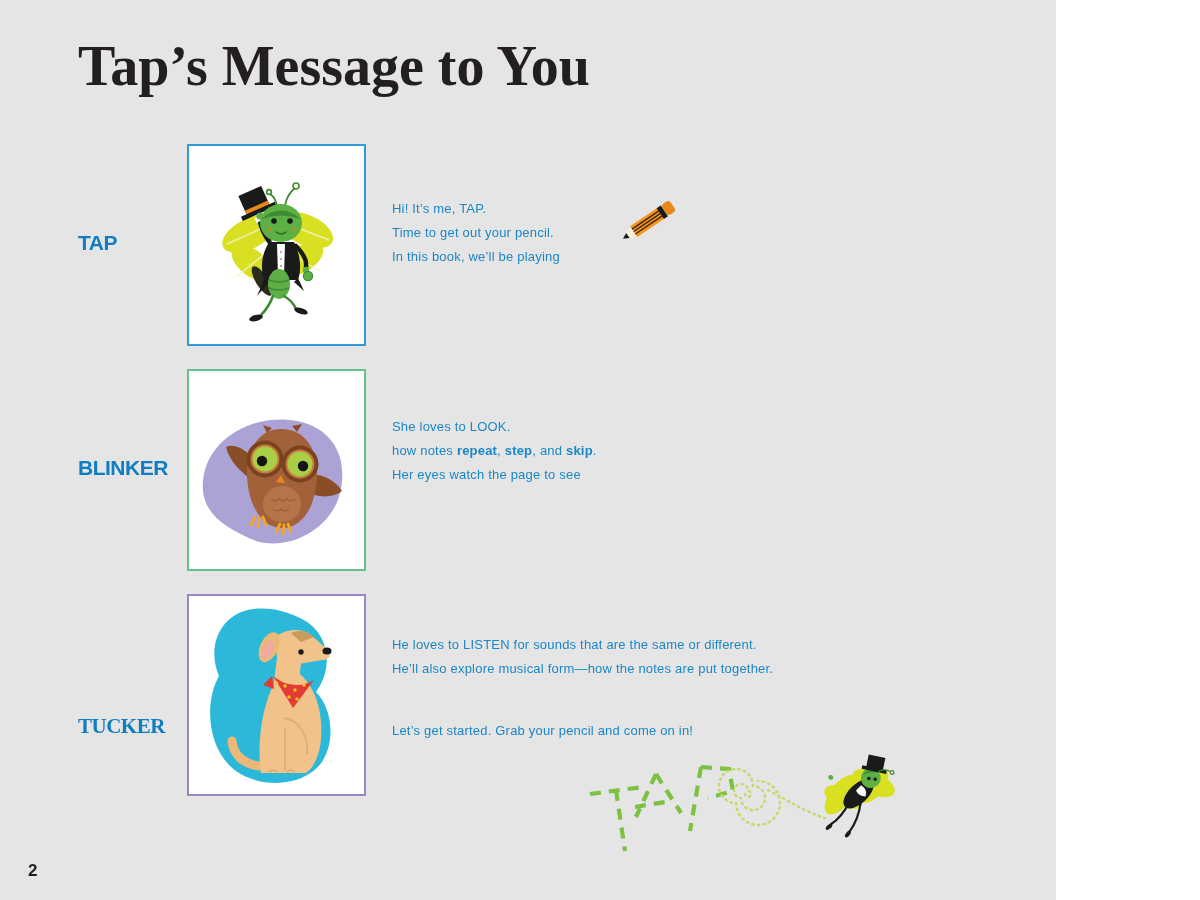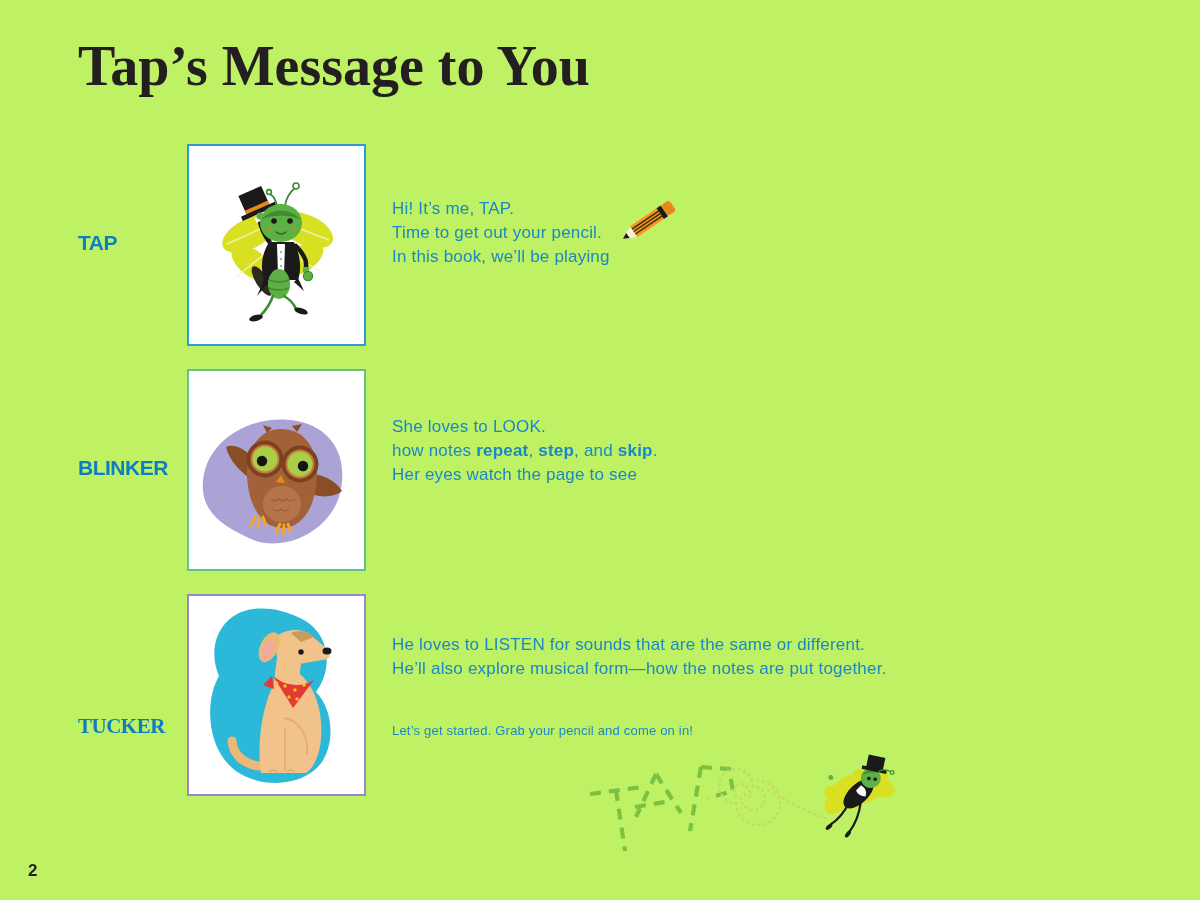--- a/index.html
+++ b/index.html
@@ -1,19 +1,19 @@
 <!DOCTYPE html>
 <html><head>
 <meta charset="utf-8">
 <style>
   html,body{margin:0;padding:0;background:#ffffff;}
   .page{
     position:relative;
-    width:1200px;height:900px;
-    background:#bef264;
+    width:1056px;height:900px;
+    background:#e5e5e5;
     overflow:hidden;
     font-family:"Liberation Sans", sans-serif;
   }
   .page-title{
     position:absolute;left:78px;top:34px;margin:0;
     font-family:"Liberation Serif", serif;
     font-weight:bold;
     font-size:56px;
     letter-spacing:0px;
     color:#231F20;
@@ -31,21 +31,21 @@
     position:absolute;left:187px;width:175px;height:198px;
     border:2px solid;background:#fff;
   }
   .frame svg{display:block;width:100%;height:100%;}
   .frame-tap{top:144px;border-color:#2E9BD6;}
   .frame-blinker{top:369px;border-color:#63C189;}
   .frame-tucker{top:594px;border-color:#9C87C5;}
   .text-block{
     position:absolute;left:392px;width:570px;
     color:#1B87C7;
-    font-size:17px;line-height:24px;
+    font-size:13px;line-height:24px;
     letter-spacing:0.2px;
   }
   .text-block p{margin:0;}
   .text-tap{top:197px;}
   .text-blinker{top:415px;}
   .text-tucker{top:633px;}
   .closing-line{
     position:absolute;left:392px;top:719px;width:570px;
     color:#1B87C7;font-size:13px;line-height:24px;letter-spacing:0.2px;
   }

